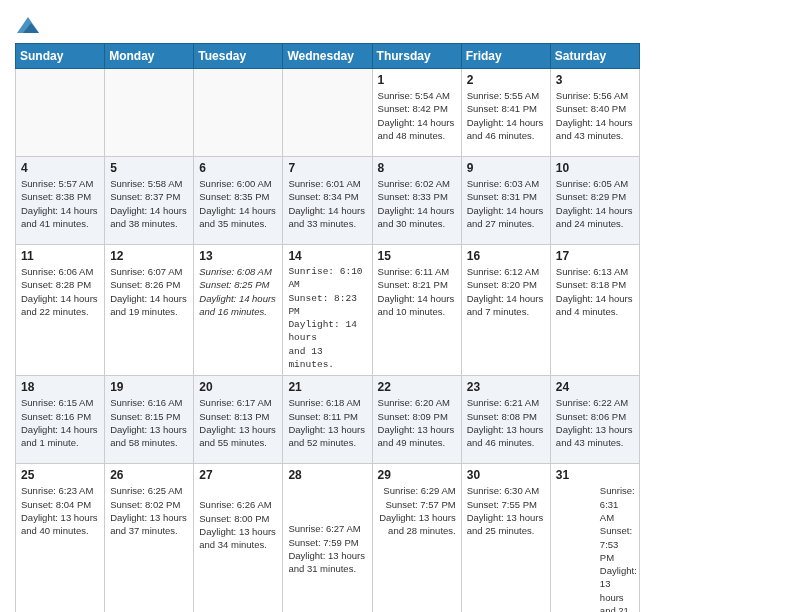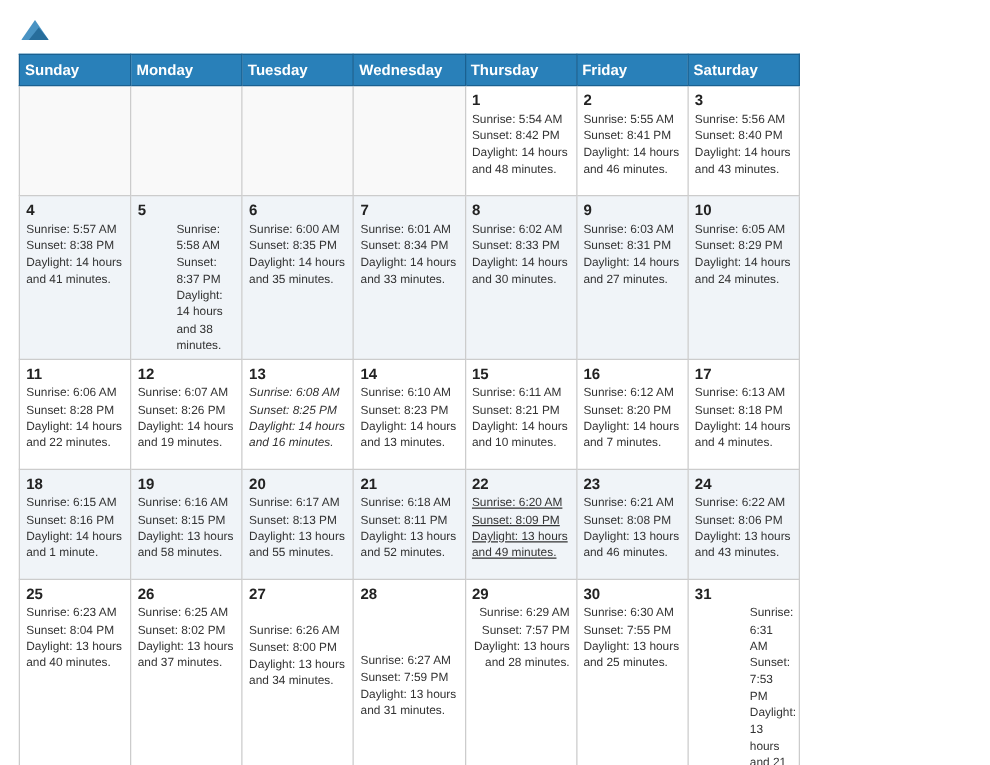--- a/index.html
+++ b/index.html
@@ -148,21 +148,21 @@
         <tr>
           <td>
             <span class="day-num">4</span>
             <div class="day-info" style="white-space: pre-line;">Sunrise: 5:57 AM
 Sunset: 8:38 PM
 Daylight: 14 hours
 and 41 minutes.</div>
           </td>
           <td>
             <span class="day-num">5</span>
-            <div class="day-info" style="white-space: pre-line; margin-left: 31px;">Sunrise: 5:58 AM
+            <div class="day-info" style="white-space: pre-line;">Sunrise: 5:58 AM
 Sunset: 8:37 PM
 Daylight: 14 hours
 and 38 minutes.</div>
           </td>
           <td>
             <span class="day-num">6</span>
             <div class="day-info" style="white-space: pre-line;">Sunrise: 6:00 AM
 Sunset: 8:35 PM
 Daylight: 14 hours
 and 35 minutes.</div>
@@ -213,21 +213,21 @@
           </td>
           <td>
             <span class="day-num">13</span>
             <div class="day-info" style="white-space: pre-line; font-style: italic;">Sunrise: 6:08 AM
 Sunset: 8:25 PM
 Daylight: 14 hours
 and 16 minutes.</div>
           </td>
           <td>
             <span class="day-num">14</span>
-            <div class="day-info" style="white-space: pre-line;">Sunrise: 6:10 AM
+            <div class="day-info" style="white-space: pre-line; font-family: Liberation Mono, monospace;">Sunrise: 6:10 AM
 Sunset: 8:23 PM
 Daylight: 14 hours
 and 13 minutes.</div>
           </td>
           <td>
             <span class="day-num">15</span>
             <div class="day-info" style="white-space: pre-line;">Sunrise: 6:11 AM
 Sunset: 8:21 PM
 Daylight: 14 hours
 and 10 minutes.</div>
@@ -271,21 +271,21 @@
           </td>
           <td>
             <span class="day-num">21</span>
             <div class="day-info" style="white-space: pre-line;">Sunrise: 6:18 AM
 Sunset: 8:11 PM
 Daylight: 13 hours
 and 52 minutes.</div>
           </td>
           <td>
             <span class="day-num">22</span>
-            <div class="day-info" style="white-space: pre-line; text-decoration: underline;">Sunrise: 6:20 AM
+            <div class="day-info" style="white-space: pre-line;">Sunrise: 6:20 AM
 Sunset: 8:09 PM
 Daylight: 13 hours
 and 49 minutes.</div>
           </td>
           <td>
             <span class="day-num">23</span>
             <div class="day-info" style="white-space: pre-line;">Sunrise: 6:21 AM
 Sunset: 8:08 PM
 Daylight: 13 hours
 and 46 minutes.</div>

